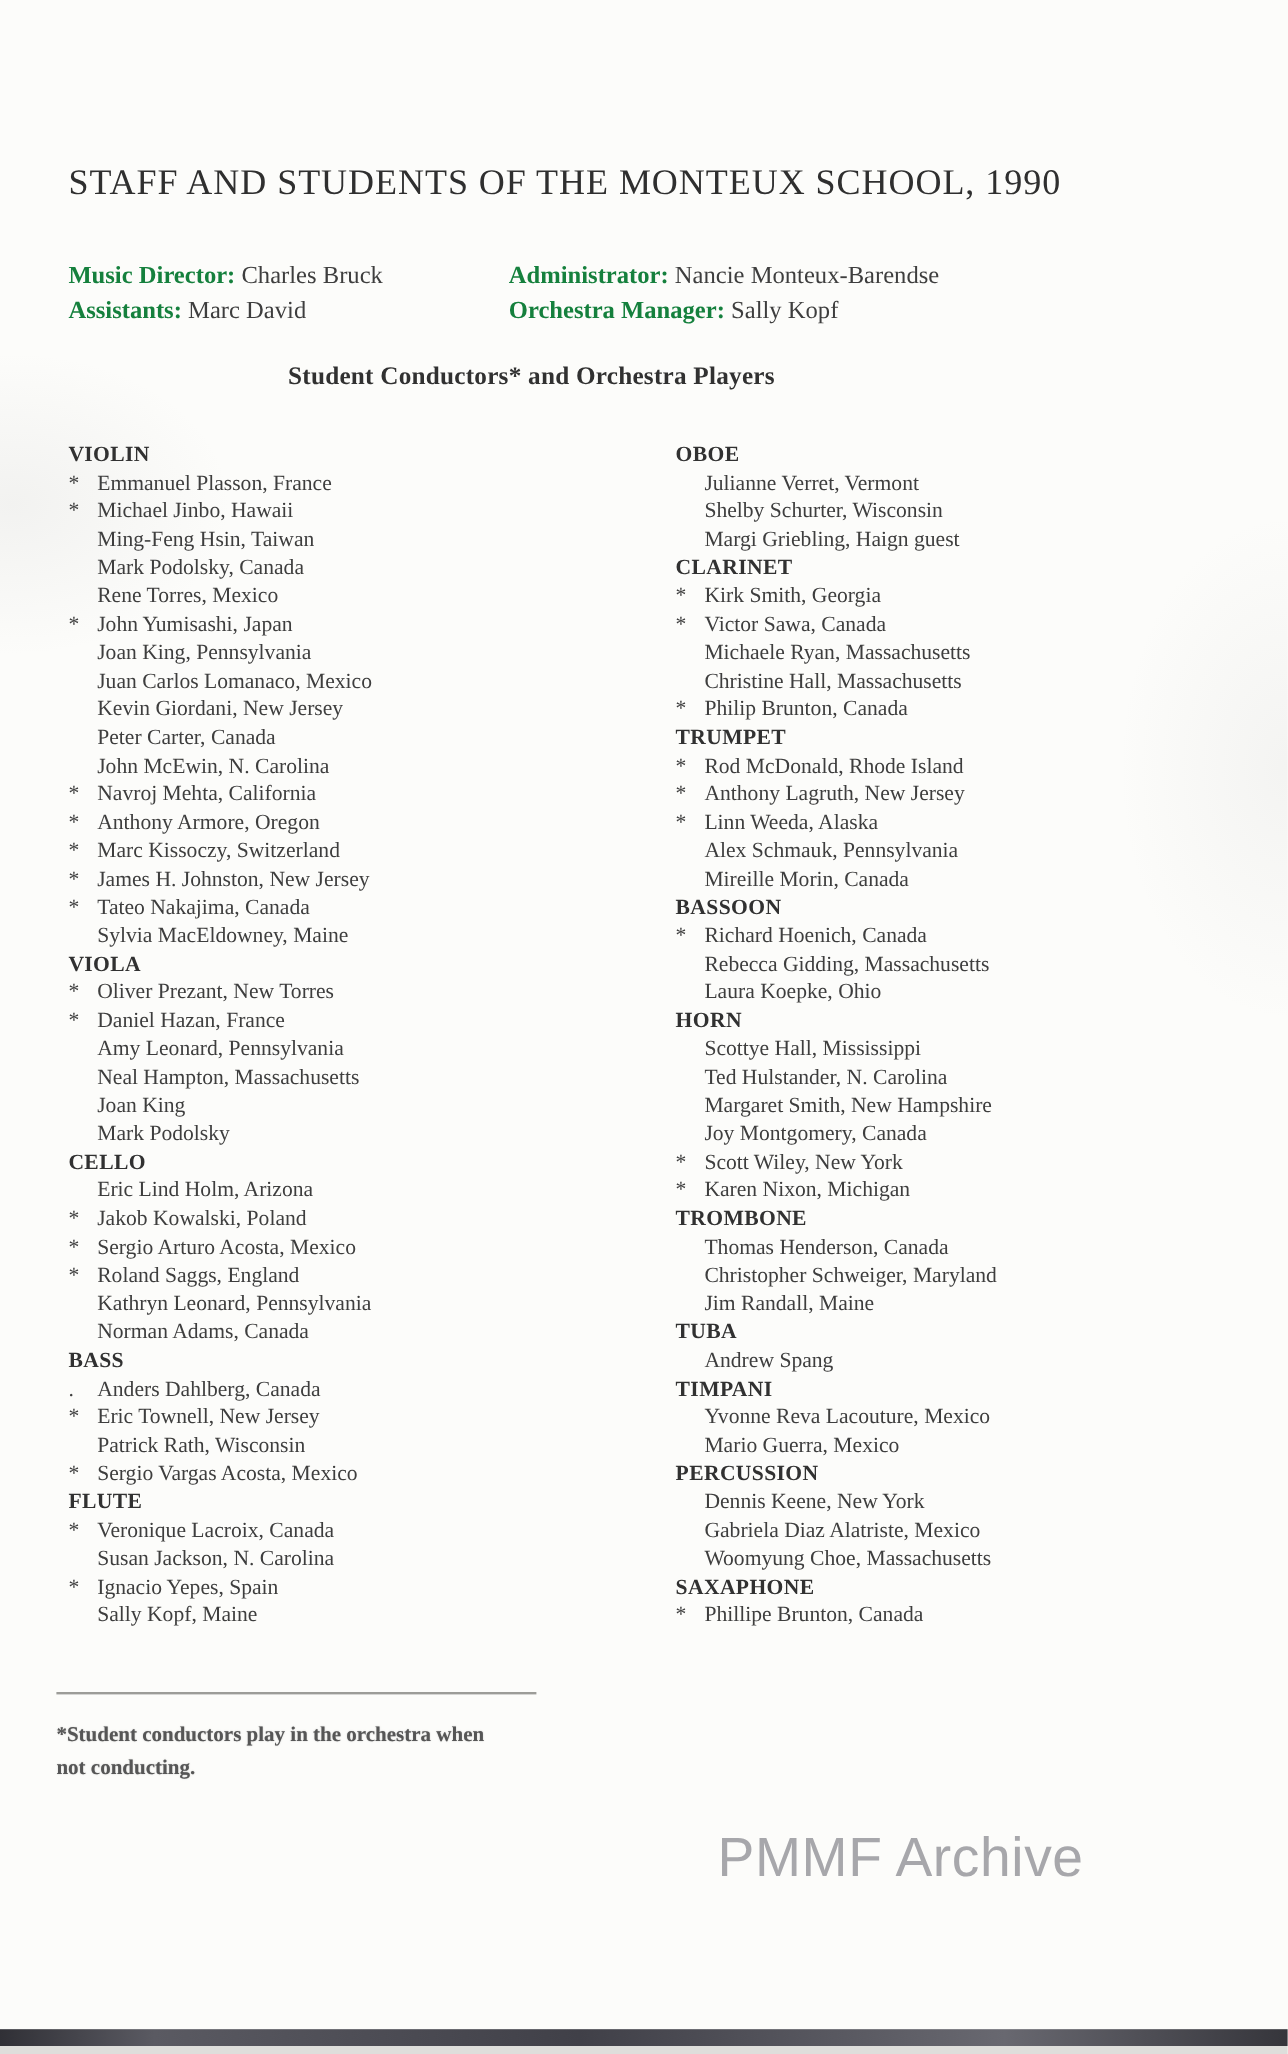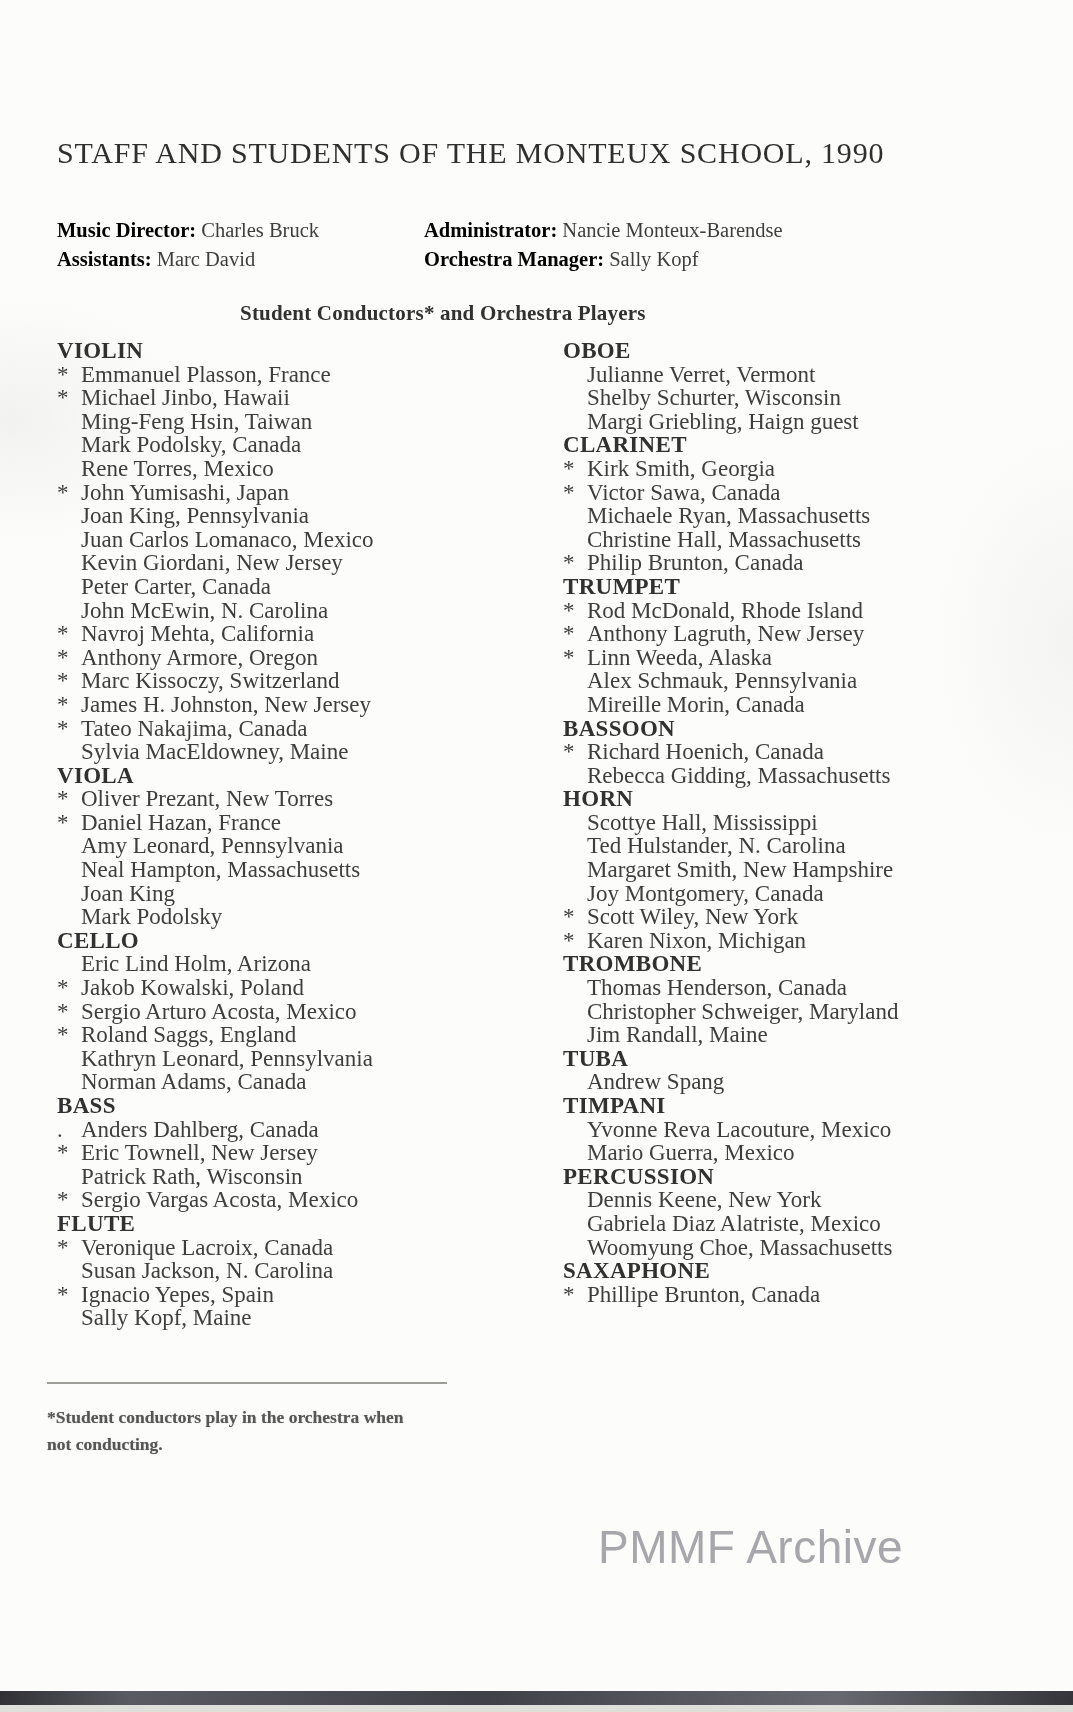--- a/index.html
+++ b/index.html
@@ -30,34 +30,34 @@
   .staff-header {
     display: flex;
     margin-top: 46px;
     font-size: 20.5px;
     line-height: 29px;
   }
   .staff-col { width: 367px; }
   .staff-col-right { flex: 1; }
   .staff-row { white-space: nowrap; }
   .staff-row.indent { padding-left: 112px; }
-  .staff-label { font-weight: 700; color: #000000; }
+  .staff-label { font-weight: 700; color: #15803d; }
 
   .subtitle {
     margin: 27px 0 12px 183px;
     font-size: 21px;
     font-weight: 700;
     color: #313131;
     letter-spacing: 0.2px;
   }
 
   .roster {
     display: flex;
-    margin-top: 13px;
-    font-size: 23px;
+    margin-top: 41px;
+    font-size: 18px;
     line-height: 23.6px;
   }
   .roster-col-left { width: 506px; }
   .roster-col-right { flex: 1; }
   .section-header { font-weight: 700; color: #313131; letter-spacing: 0.3px; }
   .member-row { display: flex; }
   .marker { width: 24px; flex: 0 0 24px; }
   .member-name { flex: 1; white-space: nowrap; }
 
   .rule {
@@ -335,20 +335,24 @@
         </div>
         <div class="section-header">BASSOON</div>
         <div class="member-row">
           <span class="marker">*</span>
           <span class="member-name">Richard Hoenich, Canada</span>
         </div>
         <div class="member-row">
           <span class="marker"></span>
           <span class="member-name">Rebecca Gidding, Massachusetts</span>
         </div>
+        <div class="member-row">
+          <span class="marker"></span>
+          <span class="member-name">Laura Koepke, Ohio</span>
+        </div>
         <div class="section-header">HORN</div>
         <div class="member-row">
           <span class="marker"></span>
           <span class="member-name">Scottye Hall, Mississippi</span>
         </div>
         <div class="member-row">
           <span class="marker"></span>
           <span class="member-name">Ted Hulstander, N. Carolina</span>
         </div>
         <div class="member-row">

